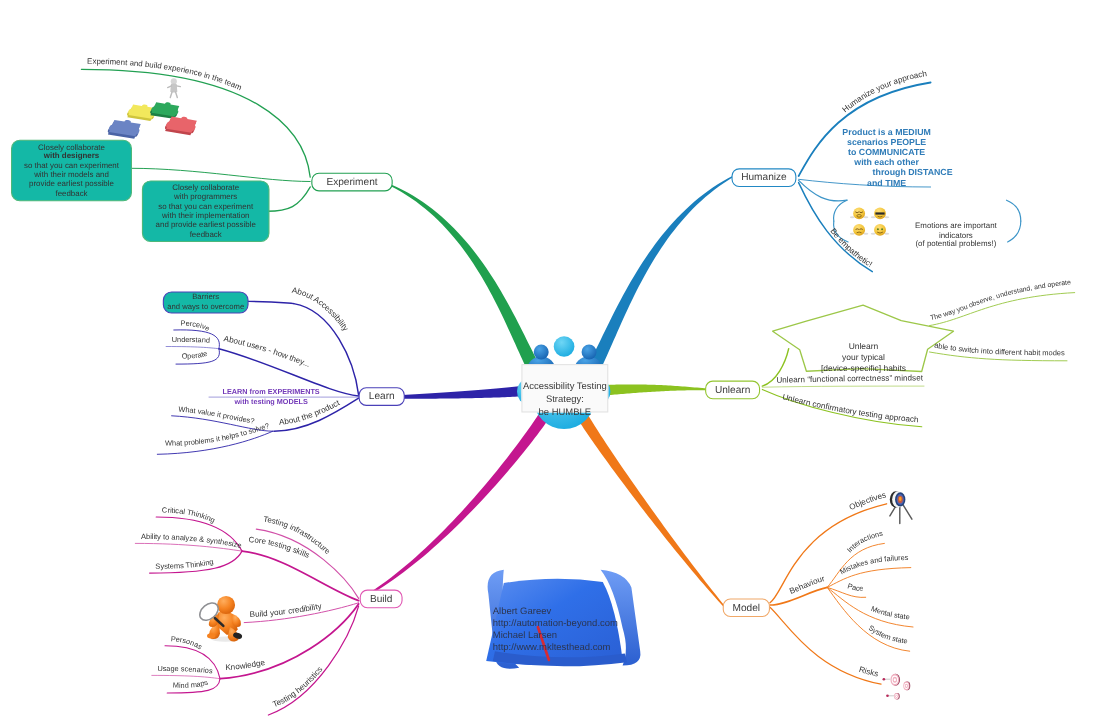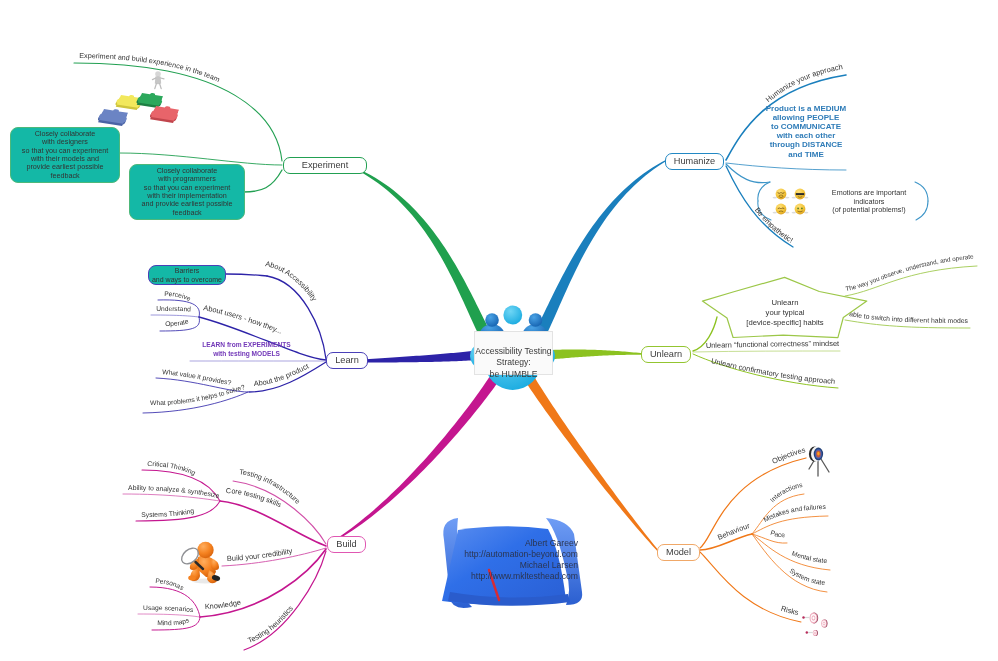--- a/index.html
+++ b/index.html
@@ -7,21 +7,21 @@
        font-family:"Liberation Sans",sans-serif;-webkit-font-smoothing:antialiased;}
   #stage{position:relative;width:998px;height:661px;background:#ffffff;}
   svg.layer{position:absolute;left:0;top:0;width:998px;height:661px;overflow:visible;}
   .node-box{position:absolute;background:#fff;border-radius:9px;
             display:flex;align-items:center;justify-content:center;
             color:#333;white-space:nowrap;}
   .main-node{border-width:1.1px;border-style:solid;font-size:9.2px;color:#3c3c3c;
              border-radius:7px;box-sizing:border-box;}
   .callout{position:absolute;background:#14b8a6;border-radius:8px;border-width:1px;border-style:solid;
            text-align:center;color:#333;line-height:1.18;}
-  .freetext{position:absolute;color:#333;white-space:nowrap;}
+  .freetext{position:absolute;color:#333;white-space:nowrap;margin-top:12px;}
   .center-box{position:absolute;background:#fafafa;border:1px solid #e3e3e3;
               text-align:center;color:#3a3a3a;line-height:1.32;font-size:8.6px;}
 </style>
 </head>
 <body>
 
 <div id="stage">
   <svg class="layer" id="branches" viewBox="0 0 998 661">
       <g>
         <path d="M493.27,337.13L491.78,334.40L490.26,331.54L488.70,328.55L487.10,325.44L485.47,322.22L483.80,318.89L482.09,315.46L480.34,311.94L478.54,308.32L476.70,304.63L474.82,300.86L472.88,297.02L470.89,293.12L468.85,289.16L466.75,285.16L464.59,281.11L462.37,277.02L460.09,272.90L457.74,268.75L455.32,264.59L452.83,260.41L450.27,256.23L447.63,252.04L444.91,247.86L442.11,243.70L439.23,239.55L436.26,235.42L433.21,231.33L430.06,227.27L426.83,223.26L423.49,219.30L420.06,215.39L416.53,211.54L412.90,207.76L409.17,204.06L405.33,200.44L401.38,196.90L397.32,193.45L393.15,190.11L388.86,186.87L384.46,183.74L379.94,180.73L375.30,177.84L370.54,175.08L365.65,172.46L360.64,169.97L355.50,167.63L350.24,165.45L349.76,166.55L354.86,169.01L359.80,171.62L364.61,174.35L369.27,177.21L373.79,180.19L378.19,183.29L382.45,186.49L386.58,189.80L390.60,193.20L394.49,196.70L398.26,200.28L401.92,203.94L405.47,207.68L408.92,211.48L412.26,215.35L415.49,219.28L418.63,223.26L421.67,227.29L424.63,231.36L427.49,235.46L430.26,239.60L432.95,243.76L435.56,247.94L438.09,252.14L440.55,256.34L442.93,260.55L445.24,264.76L447.49,268.95L449.67,273.14L451.79,277.31L453.85,281.45L455.86,285.56L457.81,289.64L459.71,293.67L461.56,297.66L463.37,301.60L465.14,305.48L466.87,309.30L468.56,313.05L470.22,316.73L471.85,320.33L473.45,323.84L475.03,327.27L476.59,330.60L478.14,333.83L479.67,336.96L481.20,339.97L482.73,342.87Z" fill="#20a04e"></path>
@@ -304,67 +304,67 @@
     </svg>
   <svg class="layer" id="art" viewBox="0 0 998 661"></svg>
   <div id="overlay">
       <div class="center-box" style="left: 474px; top: 331px; width: 77px; height: 42px; display: flex; flex-direction: column; align-items: center; justify-content: center;">
         <div style="white-space: nowrap; margin-top: 20px;">Accessibility Testing</div>
         <div style="white-space: nowrap;">Strategy:</div>
         <div style="white-space: nowrap;">be HUMBLE</div>
       </div>
       <div class="callout" style="left: 10px; top: 127px; width: 110px; height: 56px; border-color: rgb(77, 184, 122); font-size: 7.2px; line-height: 1.18; display: flex; flex-direction: column; align-items: center; justify-content: center; box-sizing: border-box;">
         <div style="white-space: nowrap;">Closely collaborate</div>
-        <div style="white-space: nowrap;">with designers</div>
+        <div style="white-space: nowrap; font-weight: bold;">with designers</div>
         <div style="white-space: nowrap;">so that you can experiment</div>
         <div style="white-space: nowrap;">with their models and</div>
         <div style="white-space: nowrap;">provide earliest possible</div>
         <div style="white-space: nowrap;">feedback</div>
       </div>
       <div class="callout" style="left: 129px; top: 164px; width: 116px; height: 56px; border-color: rgb(77, 184, 122); font-size: 7.2px; line-height: 1.18; display: flex; flex-direction: column; align-items: center; justify-content: center; box-sizing: border-box;">
         <div style="white-space: nowrap;">Closely collaborate</div>
         <div style="white-space: nowrap;">with programmers</div>
         <div style="white-space: nowrap;">so that you can experiment</div>
         <div style="white-space: nowrap;">with their implementation</div>
         <div style="white-space: nowrap;">and provide earliest possible</div>
         <div style="white-space: nowrap;">feedback</div>
       </div>
       <div class="callout" style="left: 148px; top: 265px; width: 78px; height: 20px; border-color: rgb(74, 64, 184); font-size: 7px; line-height: 1.3; display: flex; flex-direction: column; align-items: center; justify-content: center; box-sizing: border-box;">
         <div style="white-space: nowrap;">Barriers</div>
         <div style="white-space: nowrap;">and ways to overcome</div>
       </div>
       <div class="freetext" style="left: 746px; top: 104px; width: 120px; font-size: 8px; line-height: 1.14; color: rgb(47, 124, 184); text-align: center; font-weight: bold;">
         <div style="white-space: nowrap;">Product is a MEDIUM</div>
-        <div style="white-space: nowrap;">allowing PEOPLE</div>
+        <div style="white-space: nowrap;">scenarios PEOPLE</div>
         <div style="white-space: nowrap;">to COMMUNICATE</div>
         <div style="white-space: nowrap;">with each other</div>
-        <div style="white-space: nowrap;">through DISTANCE</div>
+        <div style="white-space: nowrap; text-align: right;">through DISTANCE</div>
         <div style="white-space: nowrap;">and TIME</div>
       </div>
       <div class="freetext" style="left: 809px; top: 189px; width: 120px; font-size: 7.2px; line-height: 1.2; color: rgb(51, 51, 51); text-align: center;">
         <div style="white-space: nowrap;">Emotions are important</div>
         <div style="white-space: nowrap;">indicators</div>
         <div style="white-space: nowrap;">(of potential problems!)</div>
       </div>
       <div class="freetext" style="left: 725px; top: 298px; width: 120px; font-size: 7.7px; line-height: 1.32; color: rgb(51, 51, 51); text-align: center;">
         <div style="white-space: nowrap;">Unlearn</div>
         <div style="white-space: nowrap;">your typical</div>
         <div style="white-space: nowrap;">[device-specific] habits</div>
       </div>
       <div class="freetext" style="left: 174px; top: 340px; width: 145px; font-size: 6.6px; line-height: 1.38; color: rgb(114, 56, 184); text-align: center; font-weight: bold;">
         <div style="white-space: nowrap;">LEARN from EXPERIMENTS</div>
         <div style="white-space: nowrap;">with testing MODELS</div>
       </div>
-      <div class="freetext" style="left: 448px; top: 538px; width: 130px; font-size: 8.6px; line-height: 1.28; color: rgb(43, 53, 80); text-align: right;">
+      <div class="freetext" style="left: 448px; top: 538px; width: 130px; font-size: 8.6px; line-height: 1.28; color: rgb(43, 53, 80); text-align: left;">
         <div style="white-space: nowrap;">Albert Gareev</div>
         <div style="white-space: nowrap;">http://automation-beyond.com</div>
         <div style="white-space: nowrap;">Michael Larsen</div>
         <div style="white-space: nowrap;">http://www.mkltesthead.com</div>
       </div>
-      <div class="node-box main-node" style="left: 283px; top: 157px; width: 84px; height: 16.5px; border-color: rgb(34, 160, 82);">
+      <div class="node-box main-node" style="left: 283px; top: 157px; width: 74px; height: 16.5px; border-color: rgb(34, 160, 82);">
         <span>Experiment</span>
       </div>
       <div class="node-box main-node" style="left: 665px; top: 153px; width: 59px; height: 16.5px; border-color: rgb(34, 136, 196);">
         <span>Humanize</span>
       </div>
       <div class="node-box main-node" style="left: 641px; top: 346px; width: 50px; height: 16.5px; border-color: rgb(147, 197, 48);">
         <span>Unlearn</span>
       </div>
       <div class="node-box main-node" style="left: 657px; top: 544px; width: 43px; height: 16.5px; border-color: rgb(240, 168, 104);">
         <span>Model</span>

